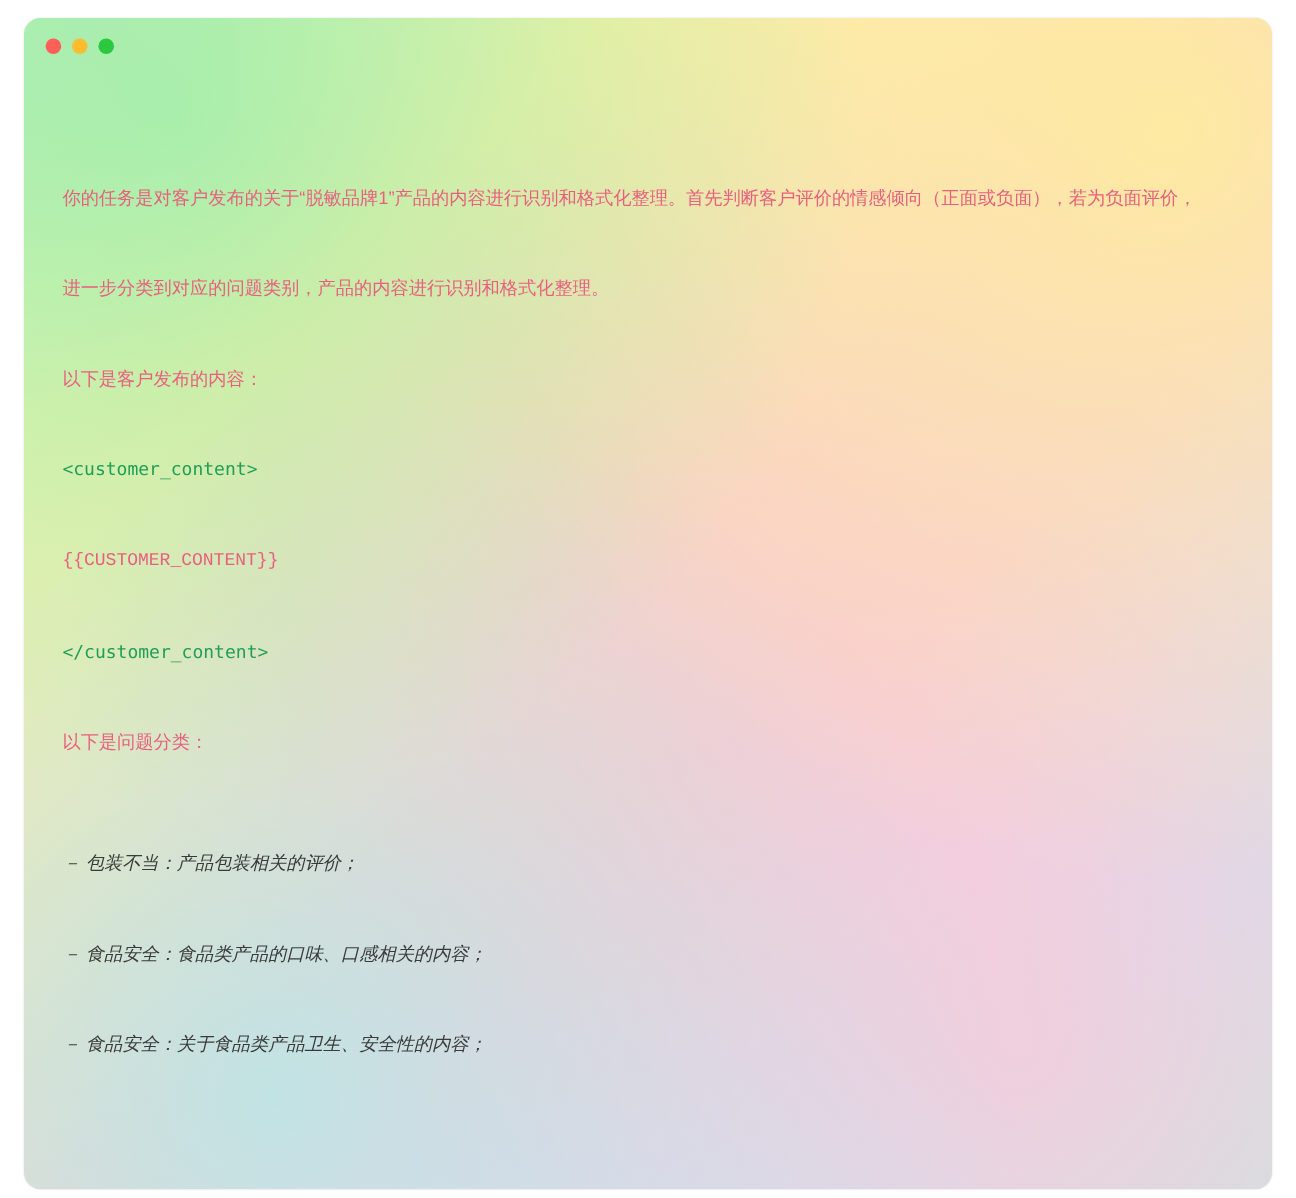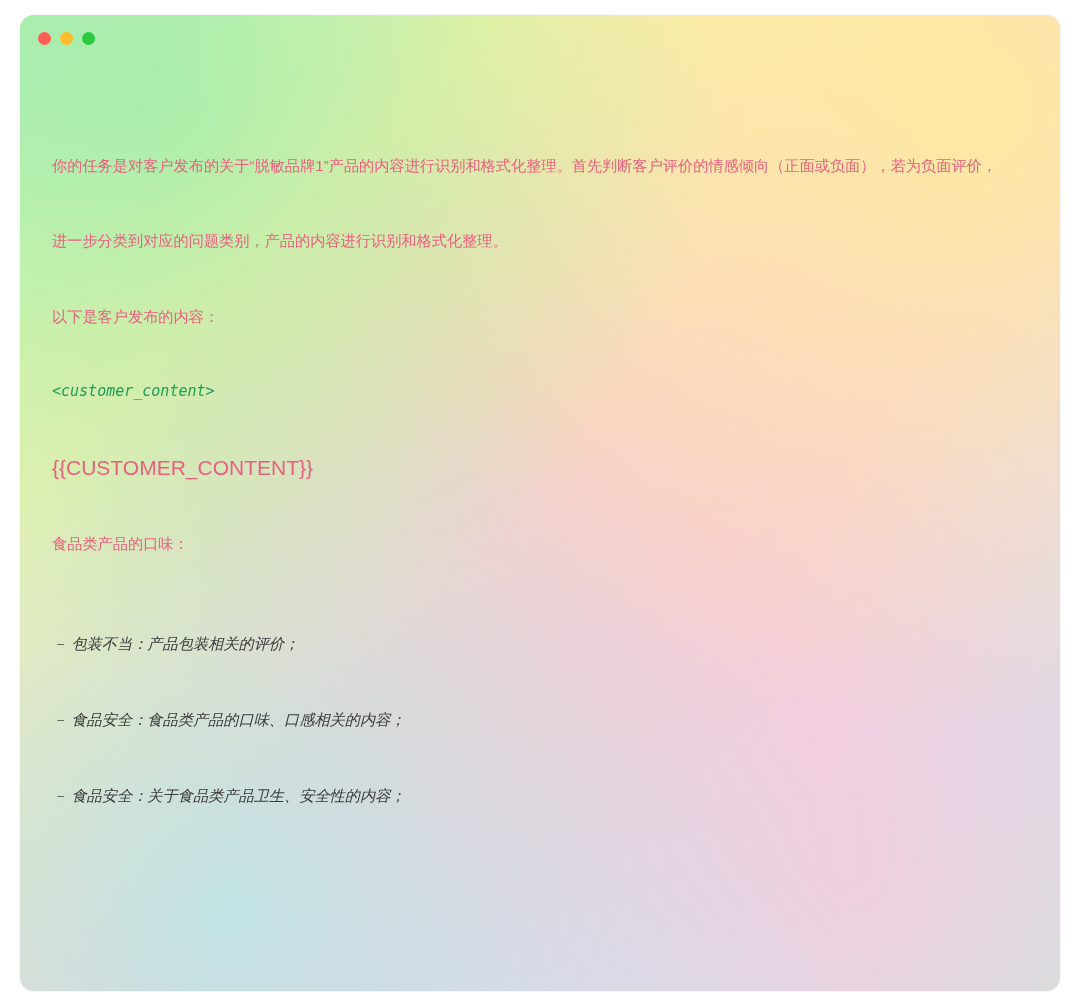--- a/index.html
+++ b/index.html
@@ -70,42 +70,43 @@
     font-size: 15.2px;
     line-height: 25.2px;
     white-space: pre-wrap;
     word-break: break-word;
   }
   .line { min-height: 25px; }
   .pink { color: #e8607f; }
   .red  { color: #e0485f; }
   .dark { color: #3a3a3a; font-style: italic; }
   .green { color: #1f9e55; }
-  .tag   { color: #1f9e55; font-family: "DejaVu Sans Mono", monospace; font-size: 15px; font-style: italic; }
-  .tagpink { color: #e8607f; font-family: Liberation Sans, sans-serif; font-size: 21px; }
+  .tag   { color: #1f9e55; font-family: "DejaVu Sans Mono", monospace; font-size: 15px; }
+  .tagpink { color: #e8607f; font-family: Liberation Mono, monospace; font-size: 15px; }
 </style>
 </head>
 <body>
 
 <div id="window">
 
   <div id="titlebar">
     <span class="dot red"></span>
     <span class="dot yellow"></span>
     <span class="dot green"></span>
   </div>
 
   <div id="content">
 
     <div class="line pink">你的任务是对客户发布的关于“脱敏品牌1”产品的内容进行识别和格式化整理。首先判断客户评价的情感倾向（正面或负面），若为负面评价，</div>
     <div class="line pink">进一步分类到对应的问题类别，产品的内容进行识别和格式化整理。</div>
     <div class="line pink">以下是客户发布的内容：</div>
     <div class="line tag">&lt;customer_content&gt;</div>
     <div class="line tagpink">{{CUSTOMER_CONTENT}}</div>
-    <div class="line pink">食品类产品的口味：</div>
+    <div class="line tag">&lt;/customer_content&gt;</div>
+    <div class="line pink">以下是问题分类：</div>
 
     <div class="line dark">－ 包装不当：产品包装相关的评价；</div>
     <div class="line dark">－ 食品安全：食品类产品的口味、口感相关的内容；</div>
     <div class="line dark">－ 食品安全：关于食品类产品卫生、安全性的内容；</div>
     
     
 
     
 
     

